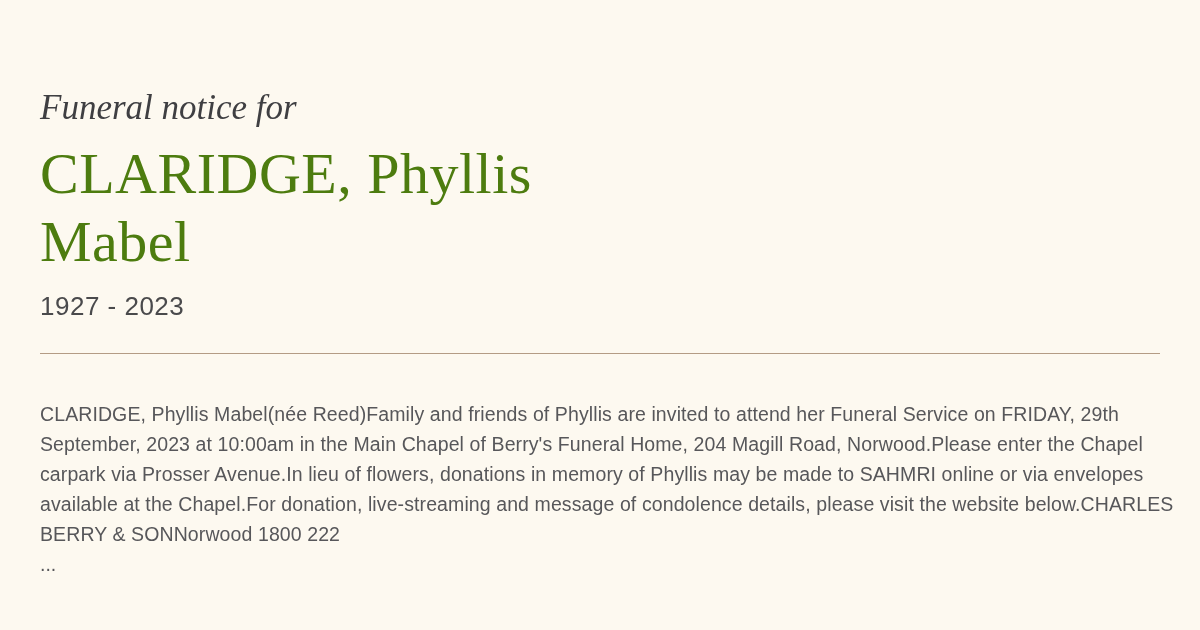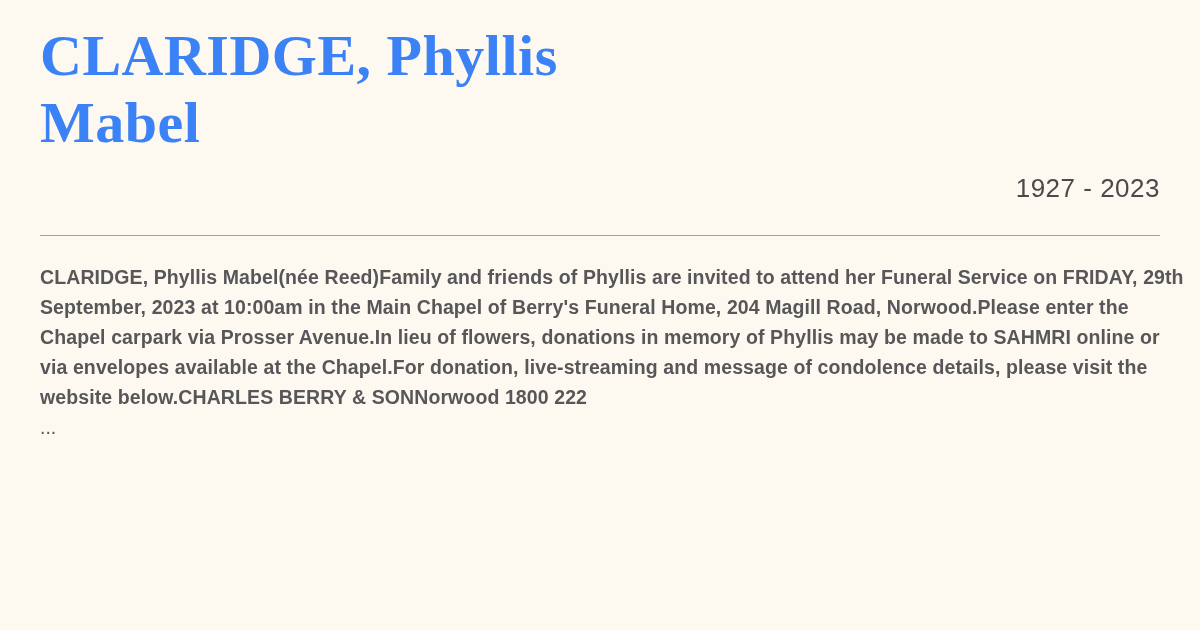--- a/index.html
+++ b/index.html
@@ -42,67 +42,66 @@
     margin-top: 88px;
     font-family: "Liberation Serif", serif;
     font-style: italic;
     font-weight: 400;
     font-size: 35px;
     color: #3f3f42;
     line-height: 1.15;
   }
   
   .deceased-name {
-    margin-top: 22px;
+    margin-top: 12px;
     max-width: 520px;
     font-family: "Liberation Serif", serif;
-    font-weight: 700;
+    font-weight: 400;
     font-size: 58px;
     line-height: 1.16;
-    color: #3b82f6;
+    color: #4d7c0f;
     letter-spacing: 0.5px;
   }
   
   .years {
     margin-top: 16px;
     font-size: 26px;
     color: #4a4a4c;
     letter-spacing: 0.5px;
-    text-align: right;
   }
   
   .divider {
     margin-top: 31px;
     width: 1120px;
     height: 0;
     border: none;
     border-top: 1.5px solid #b49c85;
   }
   
   .notice-body {
-    margin-top: 26px;
+    margin-top: 45px;
     width: 1152px;
     font-size: 19.5px;
     line-height: 30px;
     color: #57575a;
     letter-spacing: 0.1px;
-    font-weight: bold;
   }
   .ellipsis {
     font-size: 19.5px;
     line-height: 30px;
     color: #57575a;
   }
 </style>
 </head>
 <body>
 
 <div class="card">
 
 
+  <div class="kicker">Funeral notice for</div>
 
   <h1 class="deceased-name" style="margin-bottom:0;">CLARIDGE, Phyllis Mabel</h1>
 
   <div class="years">1927 - 2023</div>
 
   <hr class="divider">
 
   <p class="notice-body" style="margin-bottom:0;">CLARIDGE, Phyllis Mabel(née Reed)Family and friends of Phyllis are invited to attend her Funeral Service on FRIDAY, 29th September, 2023 at 10:00am in the Main Chapel of Berry's Funeral Home, 204 Magill Road, Norwood.Please enter the Chapel carpark via Prosser Avenue.In lieu of flowers, donations in memory of Phyllis may be made to SAHMRI online or via envelopes available at the Chapel.For donation, live-streaming and message of condolence details, please visit the website below.CHARLES BERRY &amp; SONNorwood 1800 222</p>
 
   <div class="ellipsis">...</div>

